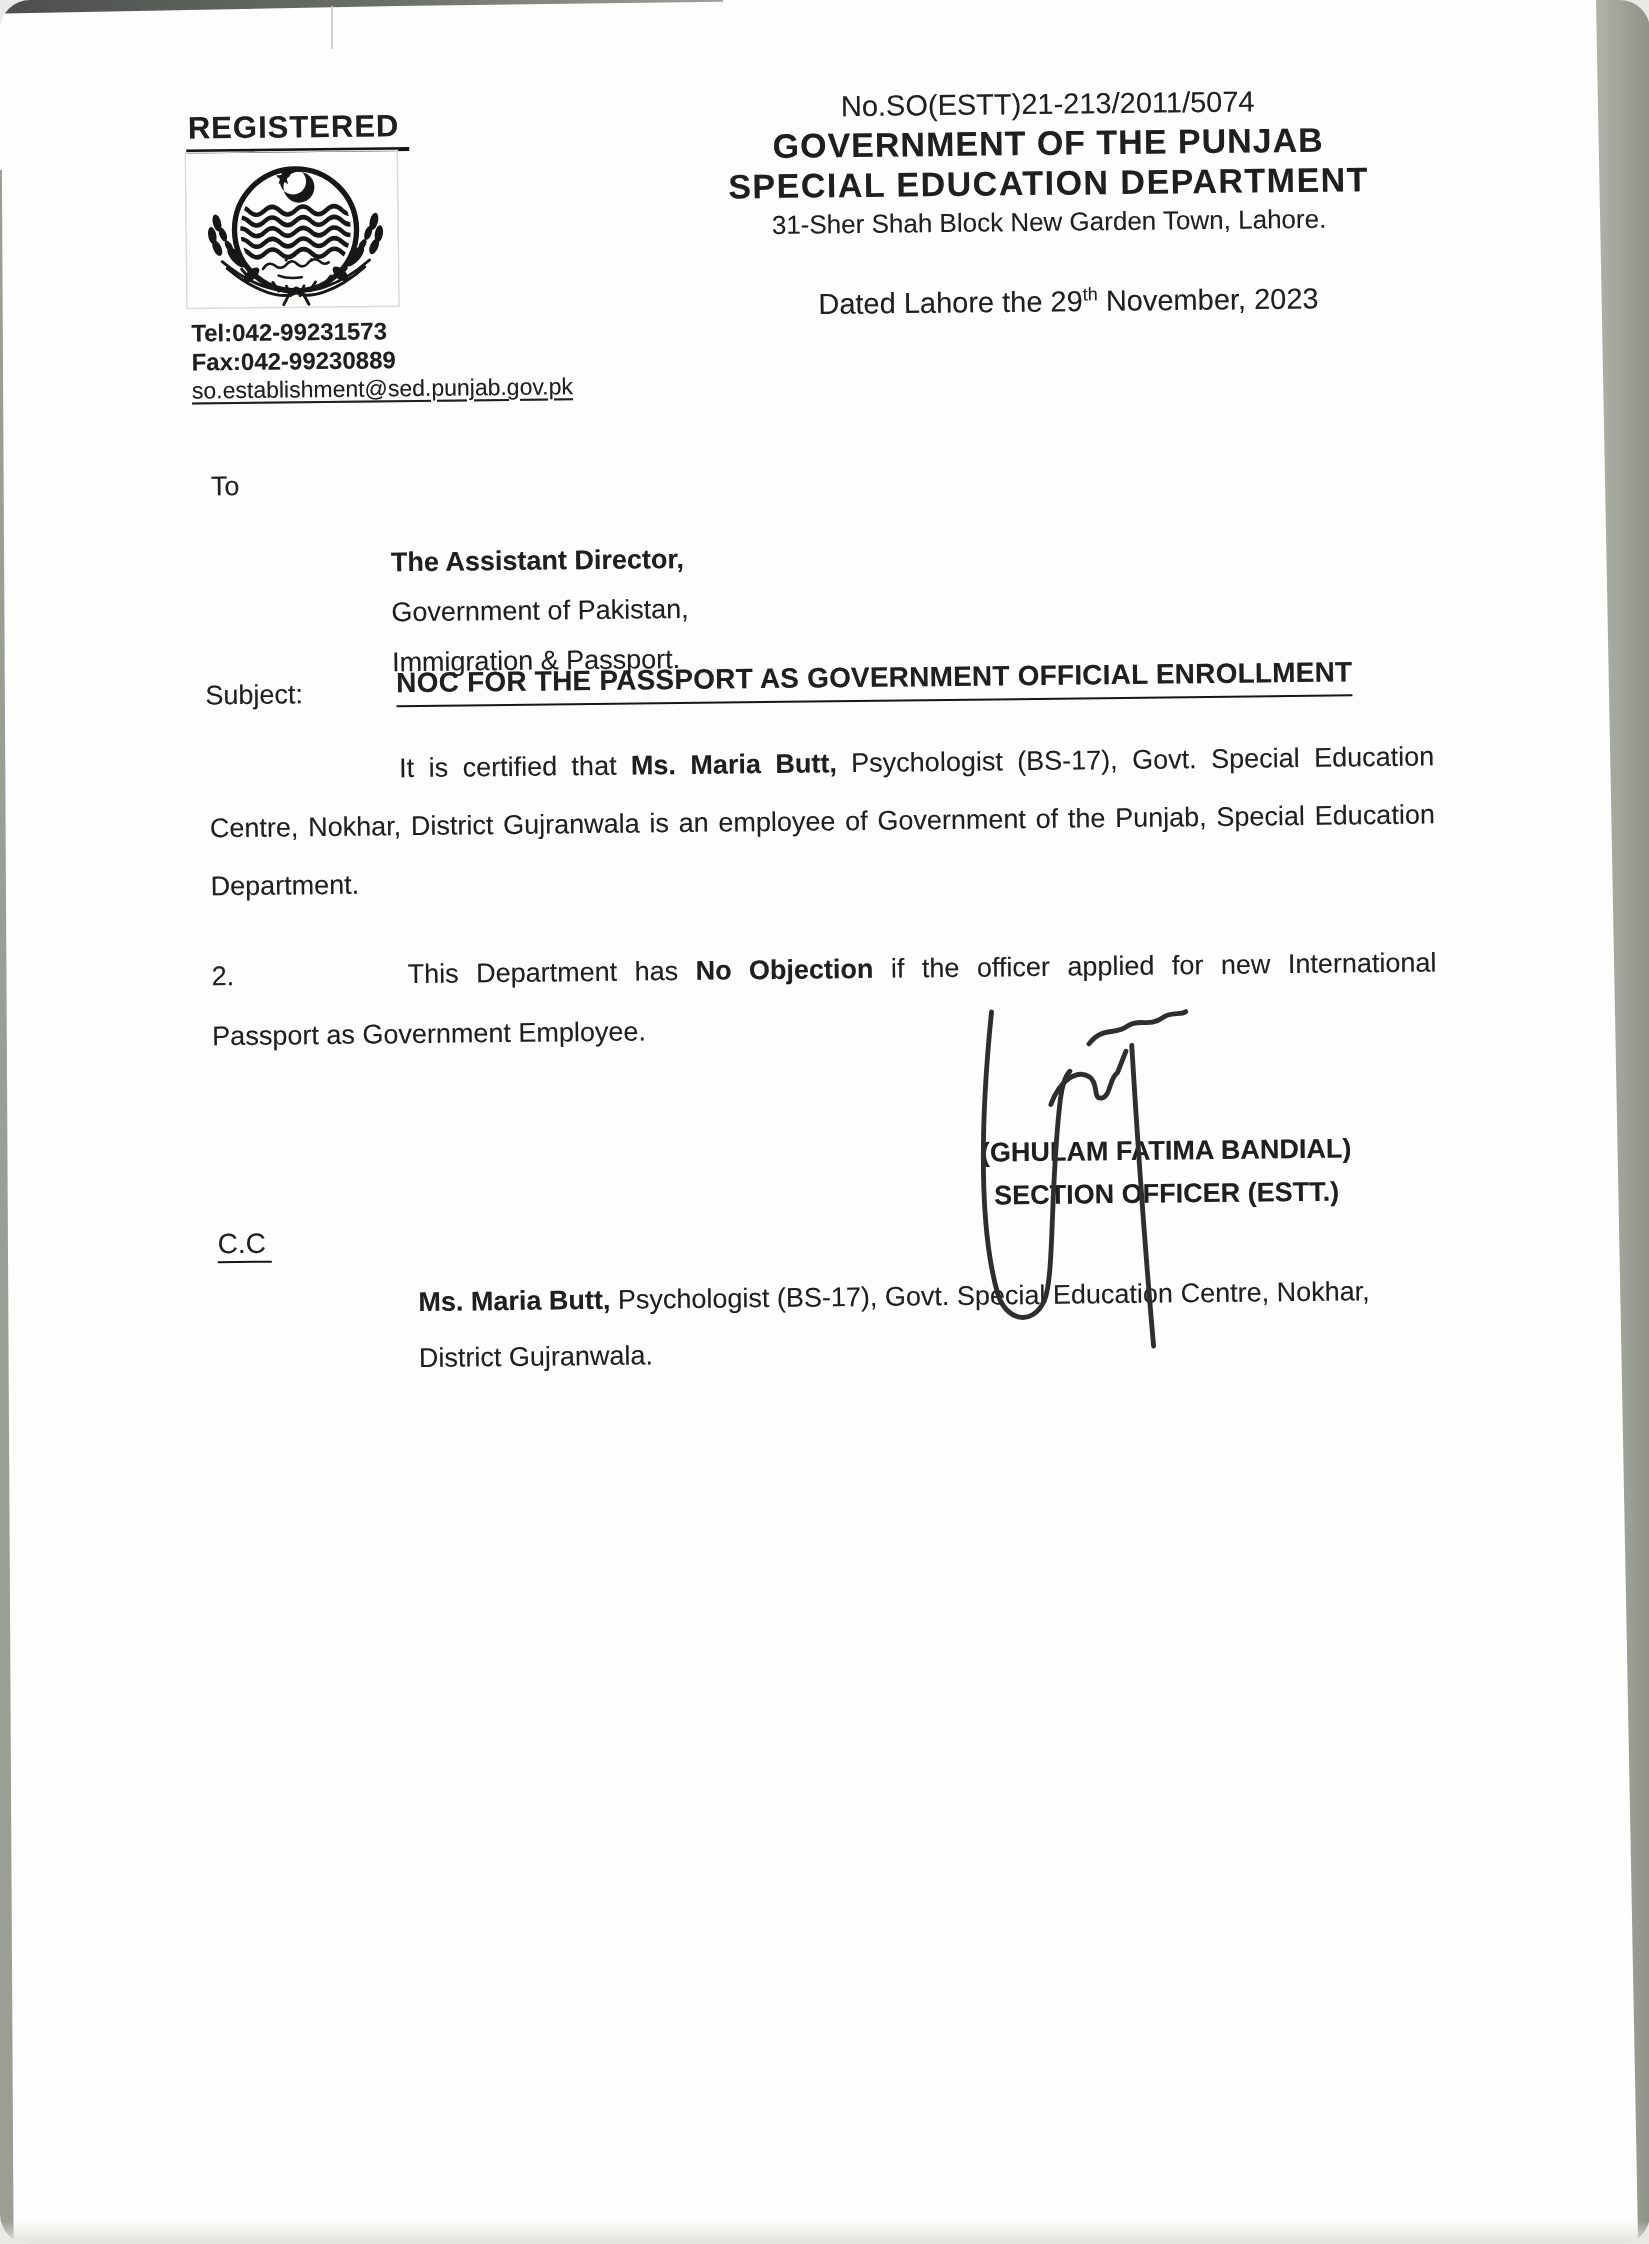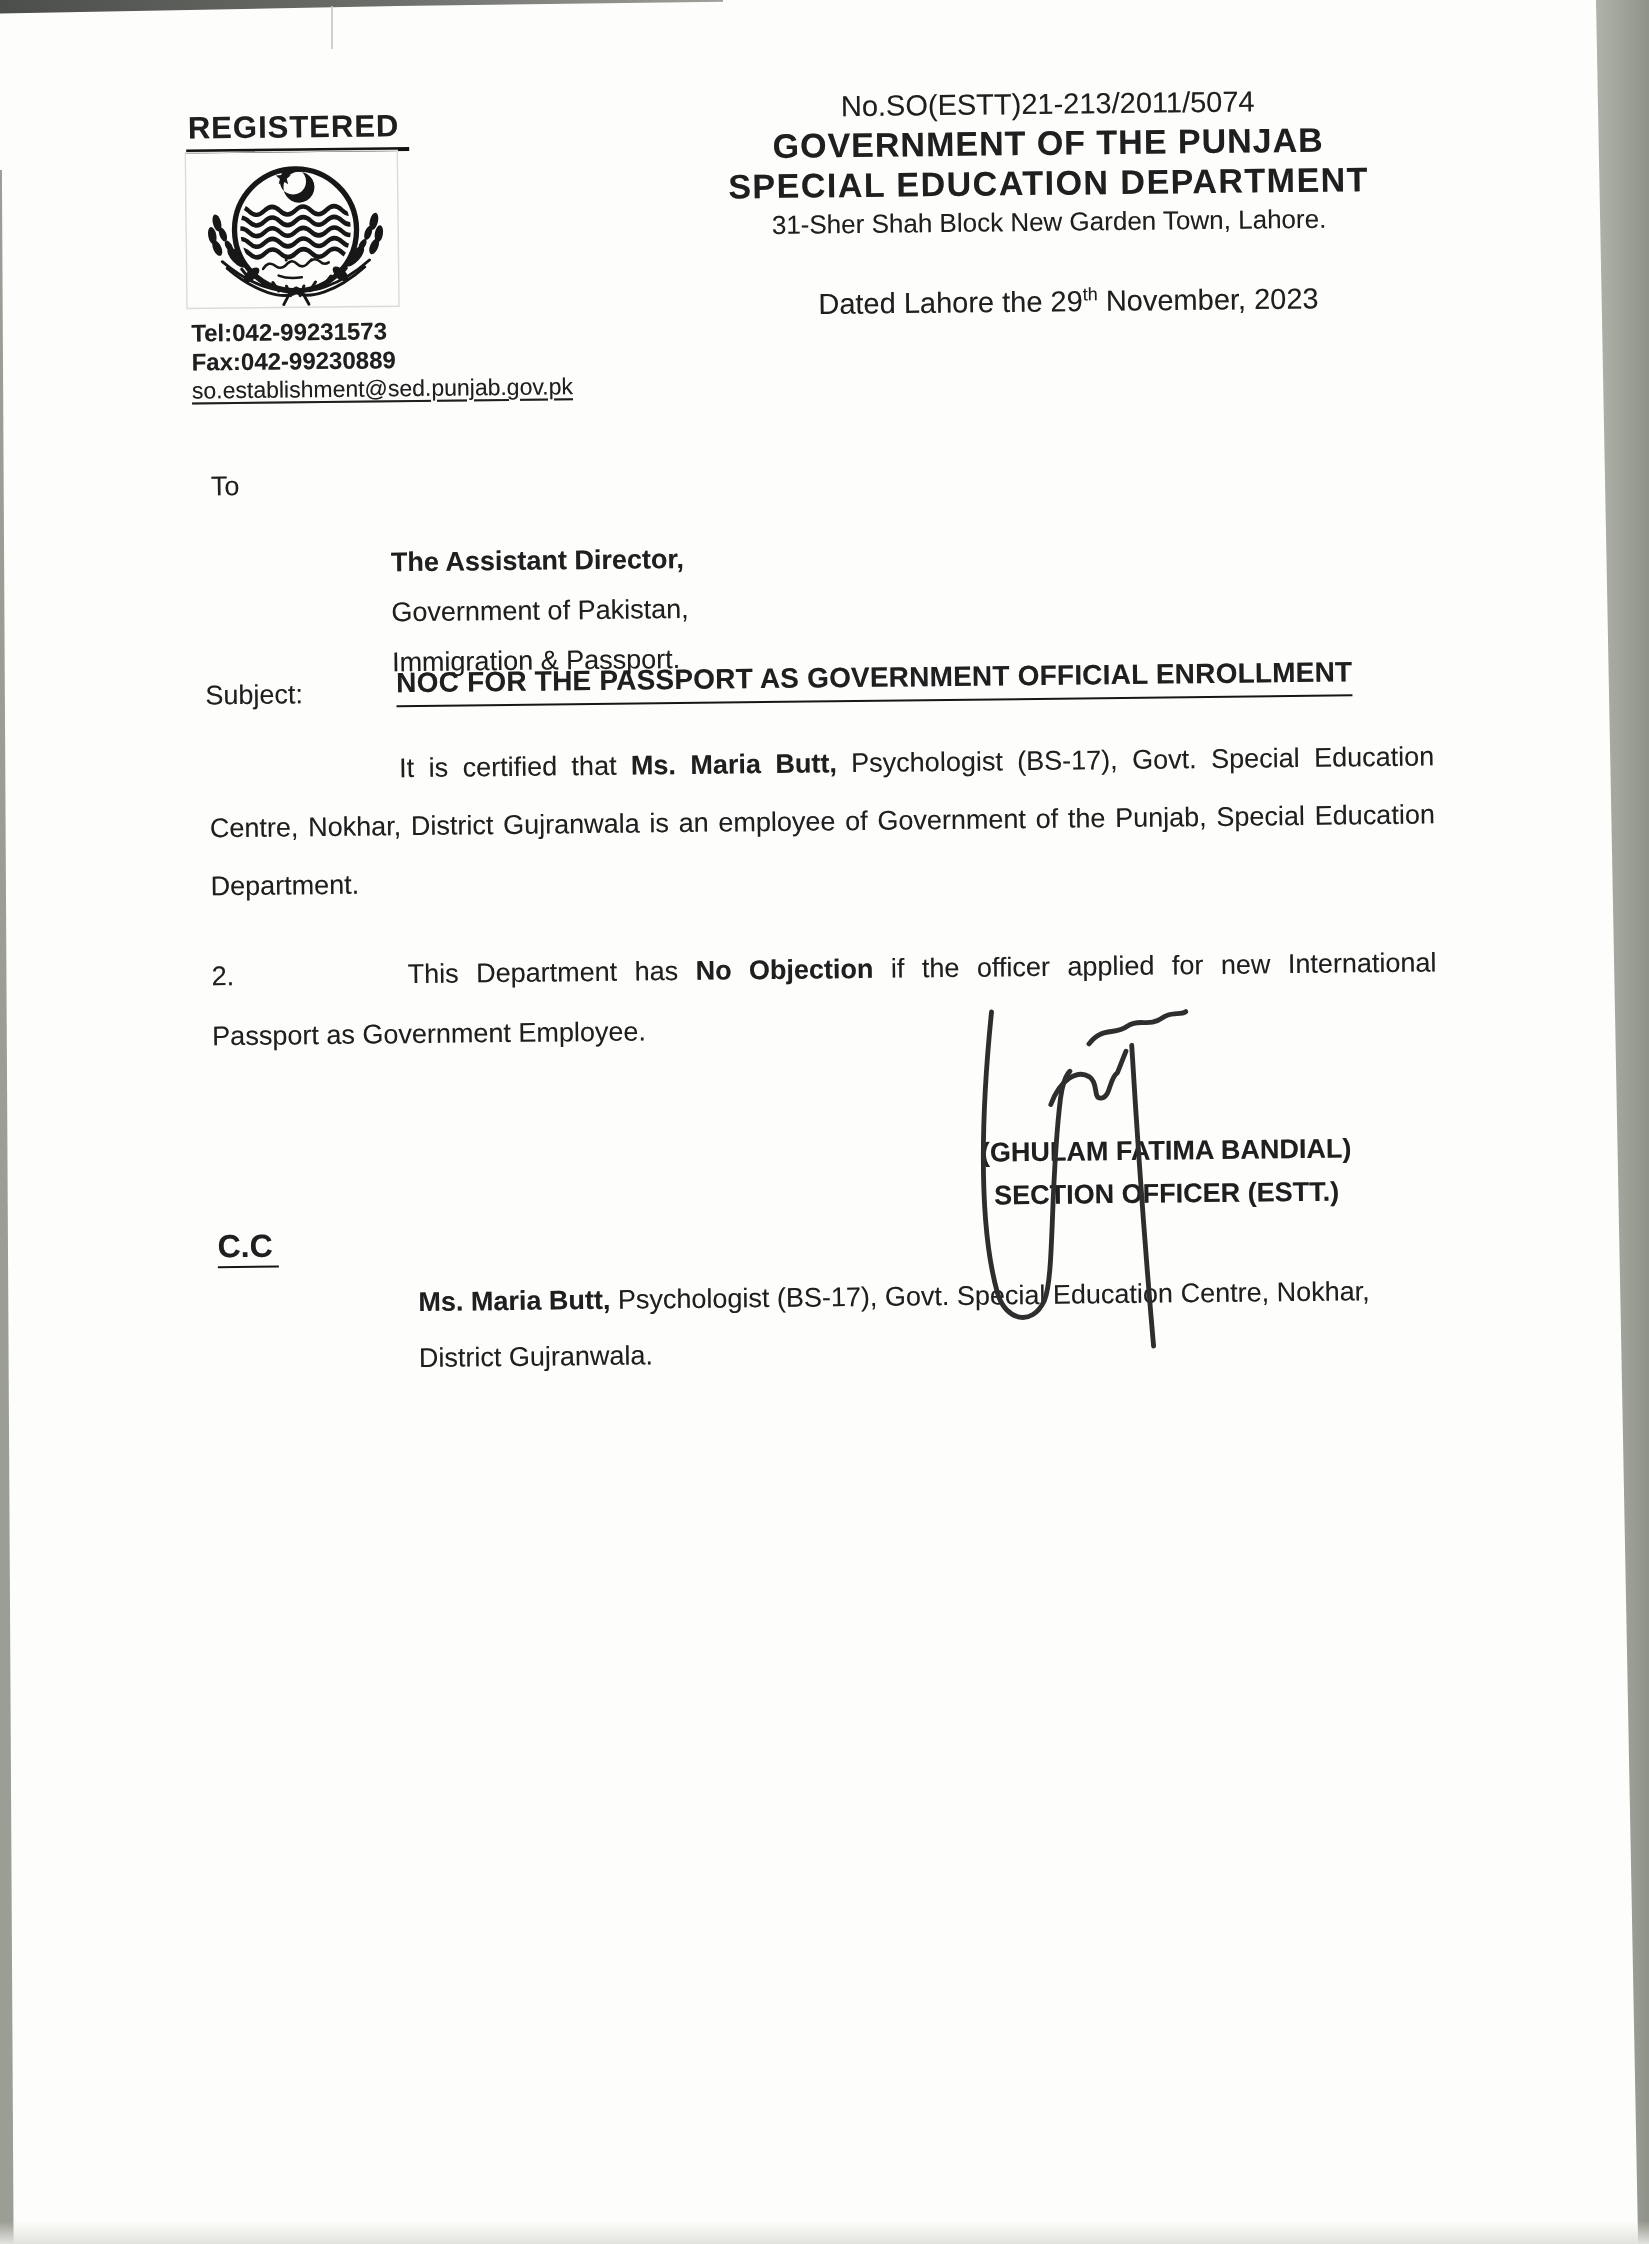--- a/index.html
+++ b/index.html
@@ -1,20 +1,21 @@
 <!DOCTYPE html>
 <html><head>
 <meta charset="utf-8">
 <style>
   html,body{margin:0;padding:0;background:#e9e9e6;}
   .page{
     position:relative;width:1650px;height:2244px;margin:0 auto;
     background:#fdfdfb;overflow:hidden;
     font-family:"Liberation Sans","DejaVu Sans",sans-serif;
     color:#1f1f1f;
+    border-radius:30px;
   }
   
   .edge-top{position:absolute;left:0;top:0;width:723px;height:13.6px;
     background:linear-gradient(to right,#4b4e4a,#6d706a 55%,#9ea19a);
     clip-path:polygon(0 0,100% 0,100% 12%,55% 45%,0 100%);}
   .edge-right{position:absolute;top:0;right:0;bottom:0;width:54px;
     background:linear-gradient(to right,#b0b3aa,#8f9288);
     clip-path:polygon(0 0,100% 0,100% 100%,78% 100%);}
   .edge-left{position:absolute;left:0;top:170px;bottom:0;width:13.6px;
     background:#9b9e95;
@@ -53,21 +54,21 @@
 
   .para{position:absolute;left:212px;width:1225px;font-size:27px;line-height:58px;
     text-align:justify;}
   .para1{top:734px;text-indent:190px;}
   .para2{top:939px;text-indent:196px;line-height:60px;}
   .pnum{position:absolute;left:0;top:0;text-indent:0;}
 
   .signature-svg{left:941px;top:992px;z-index:5;pointer-events:none;}
   .signer{left:922px;top:1133px;width:485px;text-align:center;font-size:27px;
     font-weight:700;line-height:43px;}
-  .cc-label{left:215px;top:1221px;font-size:32px;font-weight:700;
+  .cc-label{left:215px;top:1221px;font-size:28px;font-weight:400;
     border-bottom:2.9px solid #161616;padding:0 5.8px 1px 0;}
   .cc-body{left:415px;top:1269px;width:1029px;font-size:27px;line-height:56px;}
 </style>
 </head>
 <body>
 
 <div class="page">
 
   <div class="edge-top"></div>
   <div class="edge-right"></div>

